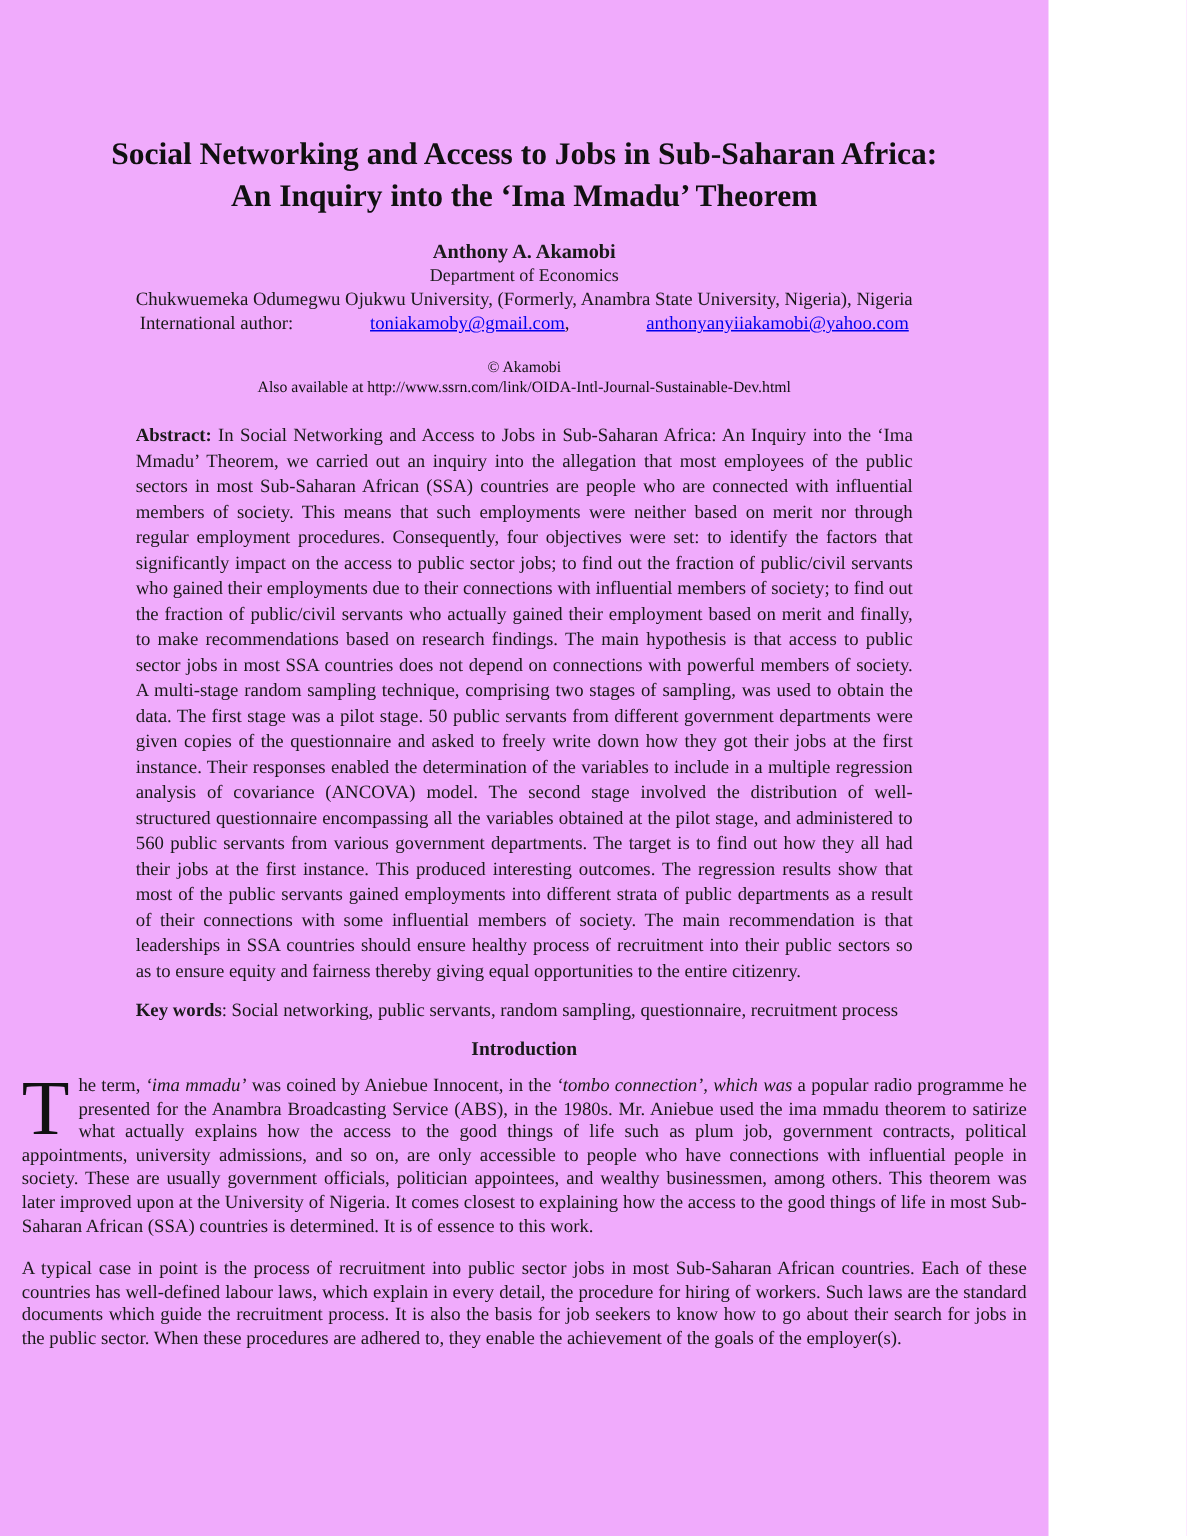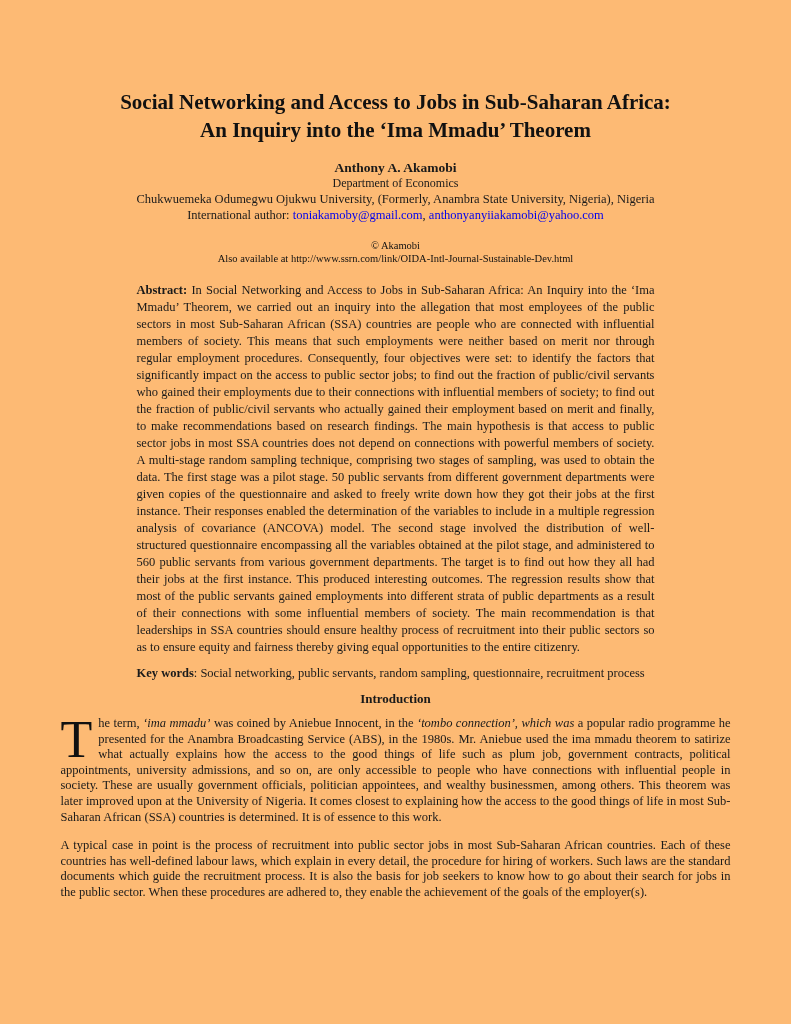--- a/index.html
+++ b/index.html
@@ -4,39 +4,39 @@
 <style>
   * { margin: 0; padding: 0; box-sizing: border-box; }
   html, body { background: #ffffff; }
   body {
     width: 791px; height: 1024px;
     overflow: hidden;
     font-family: "Liberation Serif", serif;
     color: #1a1a1a;
   }
   .page {
-    width: 791px; height: 1024px;
-    background: #fdba74;
+    width: 699px; height: 1024px;
+    background: #f0abfc;
     padding-top: 88px;
     position: relative;
   }
   .title {
     font-size: 21px; font-weight: bold;
     text-align: center;
     line-height: 28px;
     max-width: 570px;
     margin: 0 auto;
     color: #111111;
   }
   .author-block { margin-top: 15px; text-align: center; }
   .author-name { font-size: 13.5px; font-weight: bold; line-height: 17px; }
   .author-dept { font-size: 12px; line-height: 15px; }
   .author-affil { font-size: 12.5px; line-height: 16px; }
   .corresponding { font-size: 12.5px; line-height: 17px; }
-  .email-link { color: #0000EE; cursor: pointer; }
+  .email-link { color: #0000EE; text-decoration: underline; cursor: pointer; margin-left: 48px; }
   .publisher-block { margin-top: 15px; text-align: center; font-size: 10.5px; line-height: 13px; color: #111111; }
   .abstract-block {
     width: 518px; margin: 17px auto 0 auto;
     font-size: 12.5px; line-height: 17px;
     text-align: justify;
   }
   .bold { font-weight: bold; margin-top: 20px; }
   .keywords-block {
     width: 518px; margin: 9px auto 0 auto;
     font-size: 12.5px; line-height: 17px;

